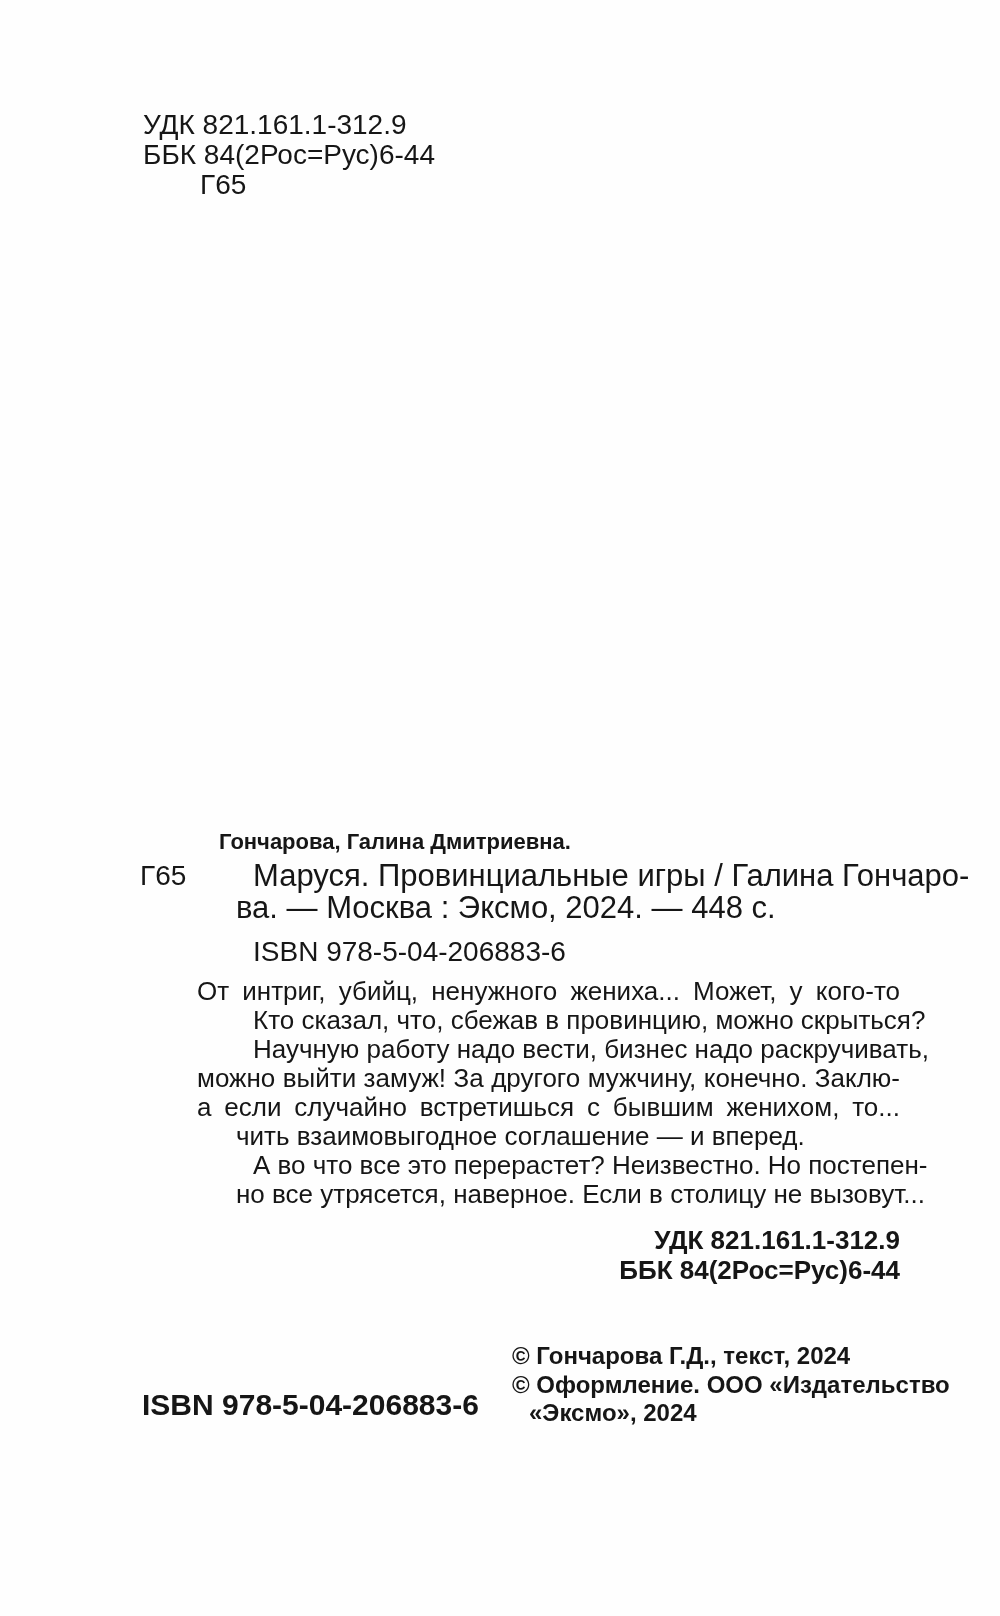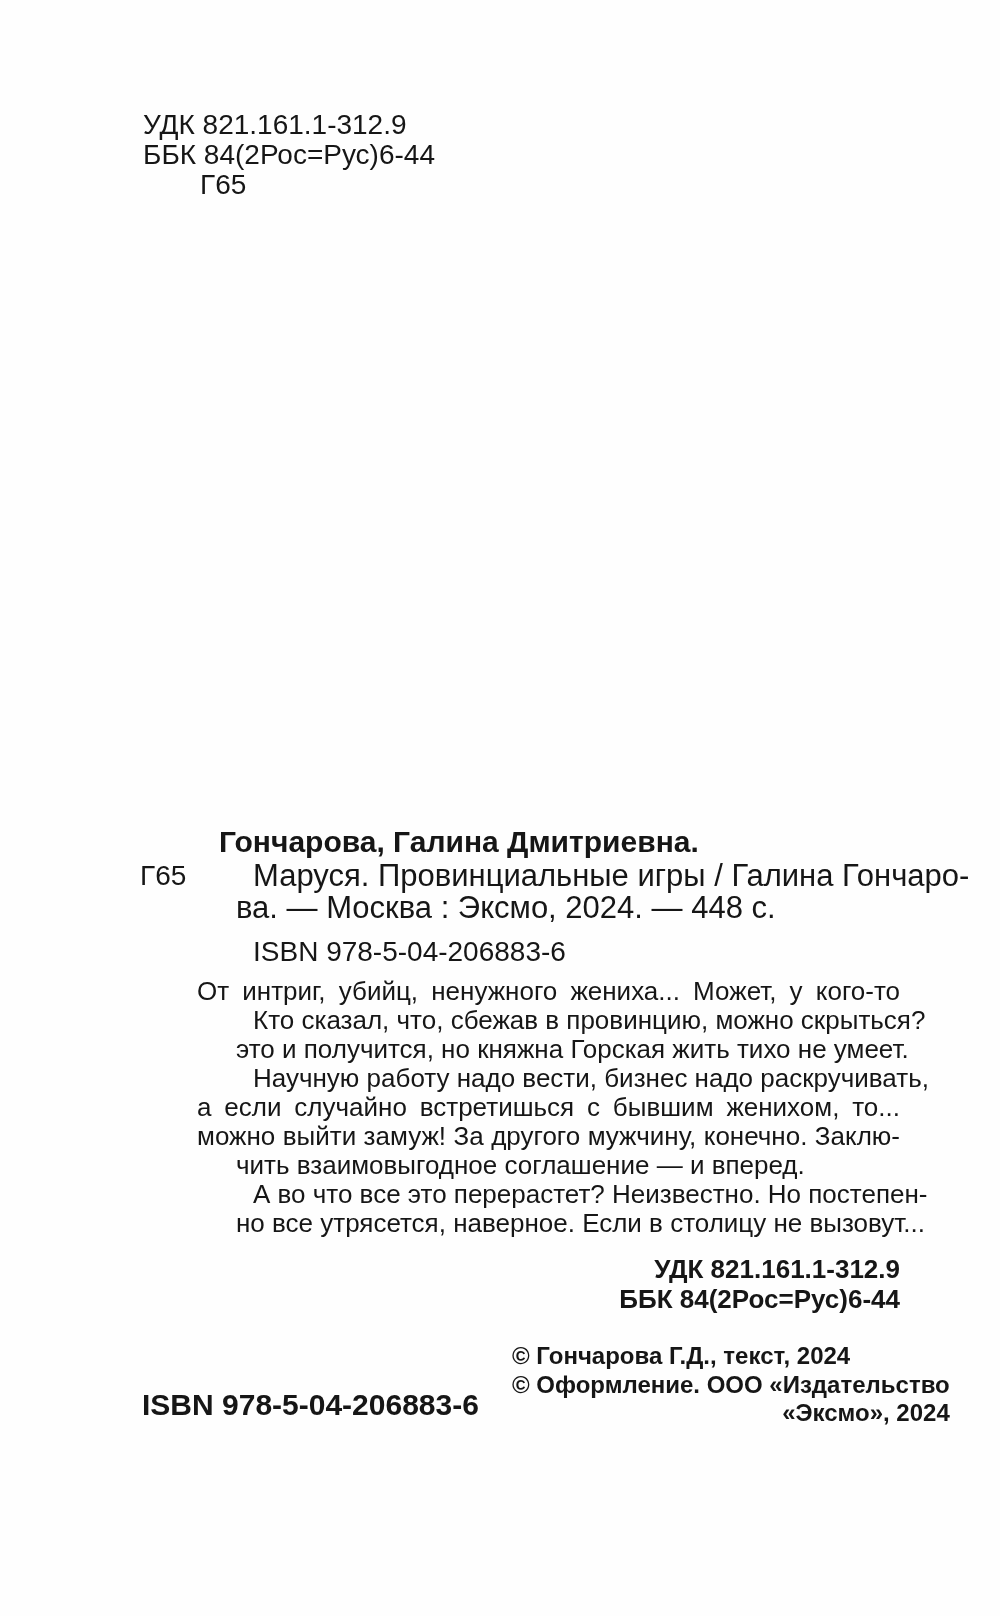--- a/index.html
+++ b/index.html
@@ -39,21 +39,21 @@
   }
   .card-code {
     position: absolute;
     left: 140px;
     top: 860px;
     font-size: 28px;
     line-height: 32px;
   }
   .author-heading {
     font-weight: bold;
-    font-size: 30px;
+    font-size: 22px;
     line-height: 32px;
     padding-left: 22px;
     white-space: nowrap;
   }
   .bib {
     margin-top: 2px;
     font-size: 31px;
     line-height: 32px;
   }
   .isbn-card {
@@ -108,21 +108,20 @@
     position: absolute;
     left: 512px;
     top: 1342px;
     font-weight: bold;
     font-size: 24px;
     line-height: 28.5px;
     white-space: nowrap;
   }
   .copyright .cont {
     padding-left: 17px;
-    text-align: right;
   }
 </style>
 </head>
 <body>
 
 <div class="page">
 
   <div class="top-block">
     <div>УДК 821.161.1-312.9</div>
     <div>ББК 84(2Рос=Рус)6-44</div>
@@ -138,24 +137,23 @@
     <div class="bib">
       <div class="jline indent">Маруся. Провинциальные игры / Галина Гончаро-</div>
       <div class="lline">ва. — Москва : Эксмо, 2024. — 448 с.</div>
     </div>
 
     <div class="isbn-card">ISBN 978-5-04-206883-6</div>
 
     <div class="annotation">
       <div class="jline">От интриг, убийц, ненужного жениха... Может, у кого-то</div>
       <div class="jline indent">Кто сказал, что, сбежав в провинцию, можно скрыться?</div>
-      <div class="lline">это и получится, но княжна Горская жить тихо не умеет.</div>
       <div class="jline indent">Научную работу надо вести, бизнес надо раскручивать,</div>
+      <div class="jline">можно выйти замуж! За другого мужчину, конечно. Заклю-</div>
       <div class="jline">а если случайно встретишься с бывшим женихом, то...</div>
-      <div class="jline">можно выйти замуж! За другого мужчину, конечно. Заклю-</div>
       <div class="lline">чить взаимовыгодное соглашение — и вперед.</div>
       <div class="jline indent">А во что все это перерастет? Неизвестно. Но постепен-</div>
       <div class="lline">но все утрясется, наверное. Если в столицу не вызовут...</div>
     </div>
 
     <div class="class-right">
       <div>УДК 821.161.1-312.9</div>
       <div>ББК 84(2Рос=Рус)6-44</div>
     </div>
 

